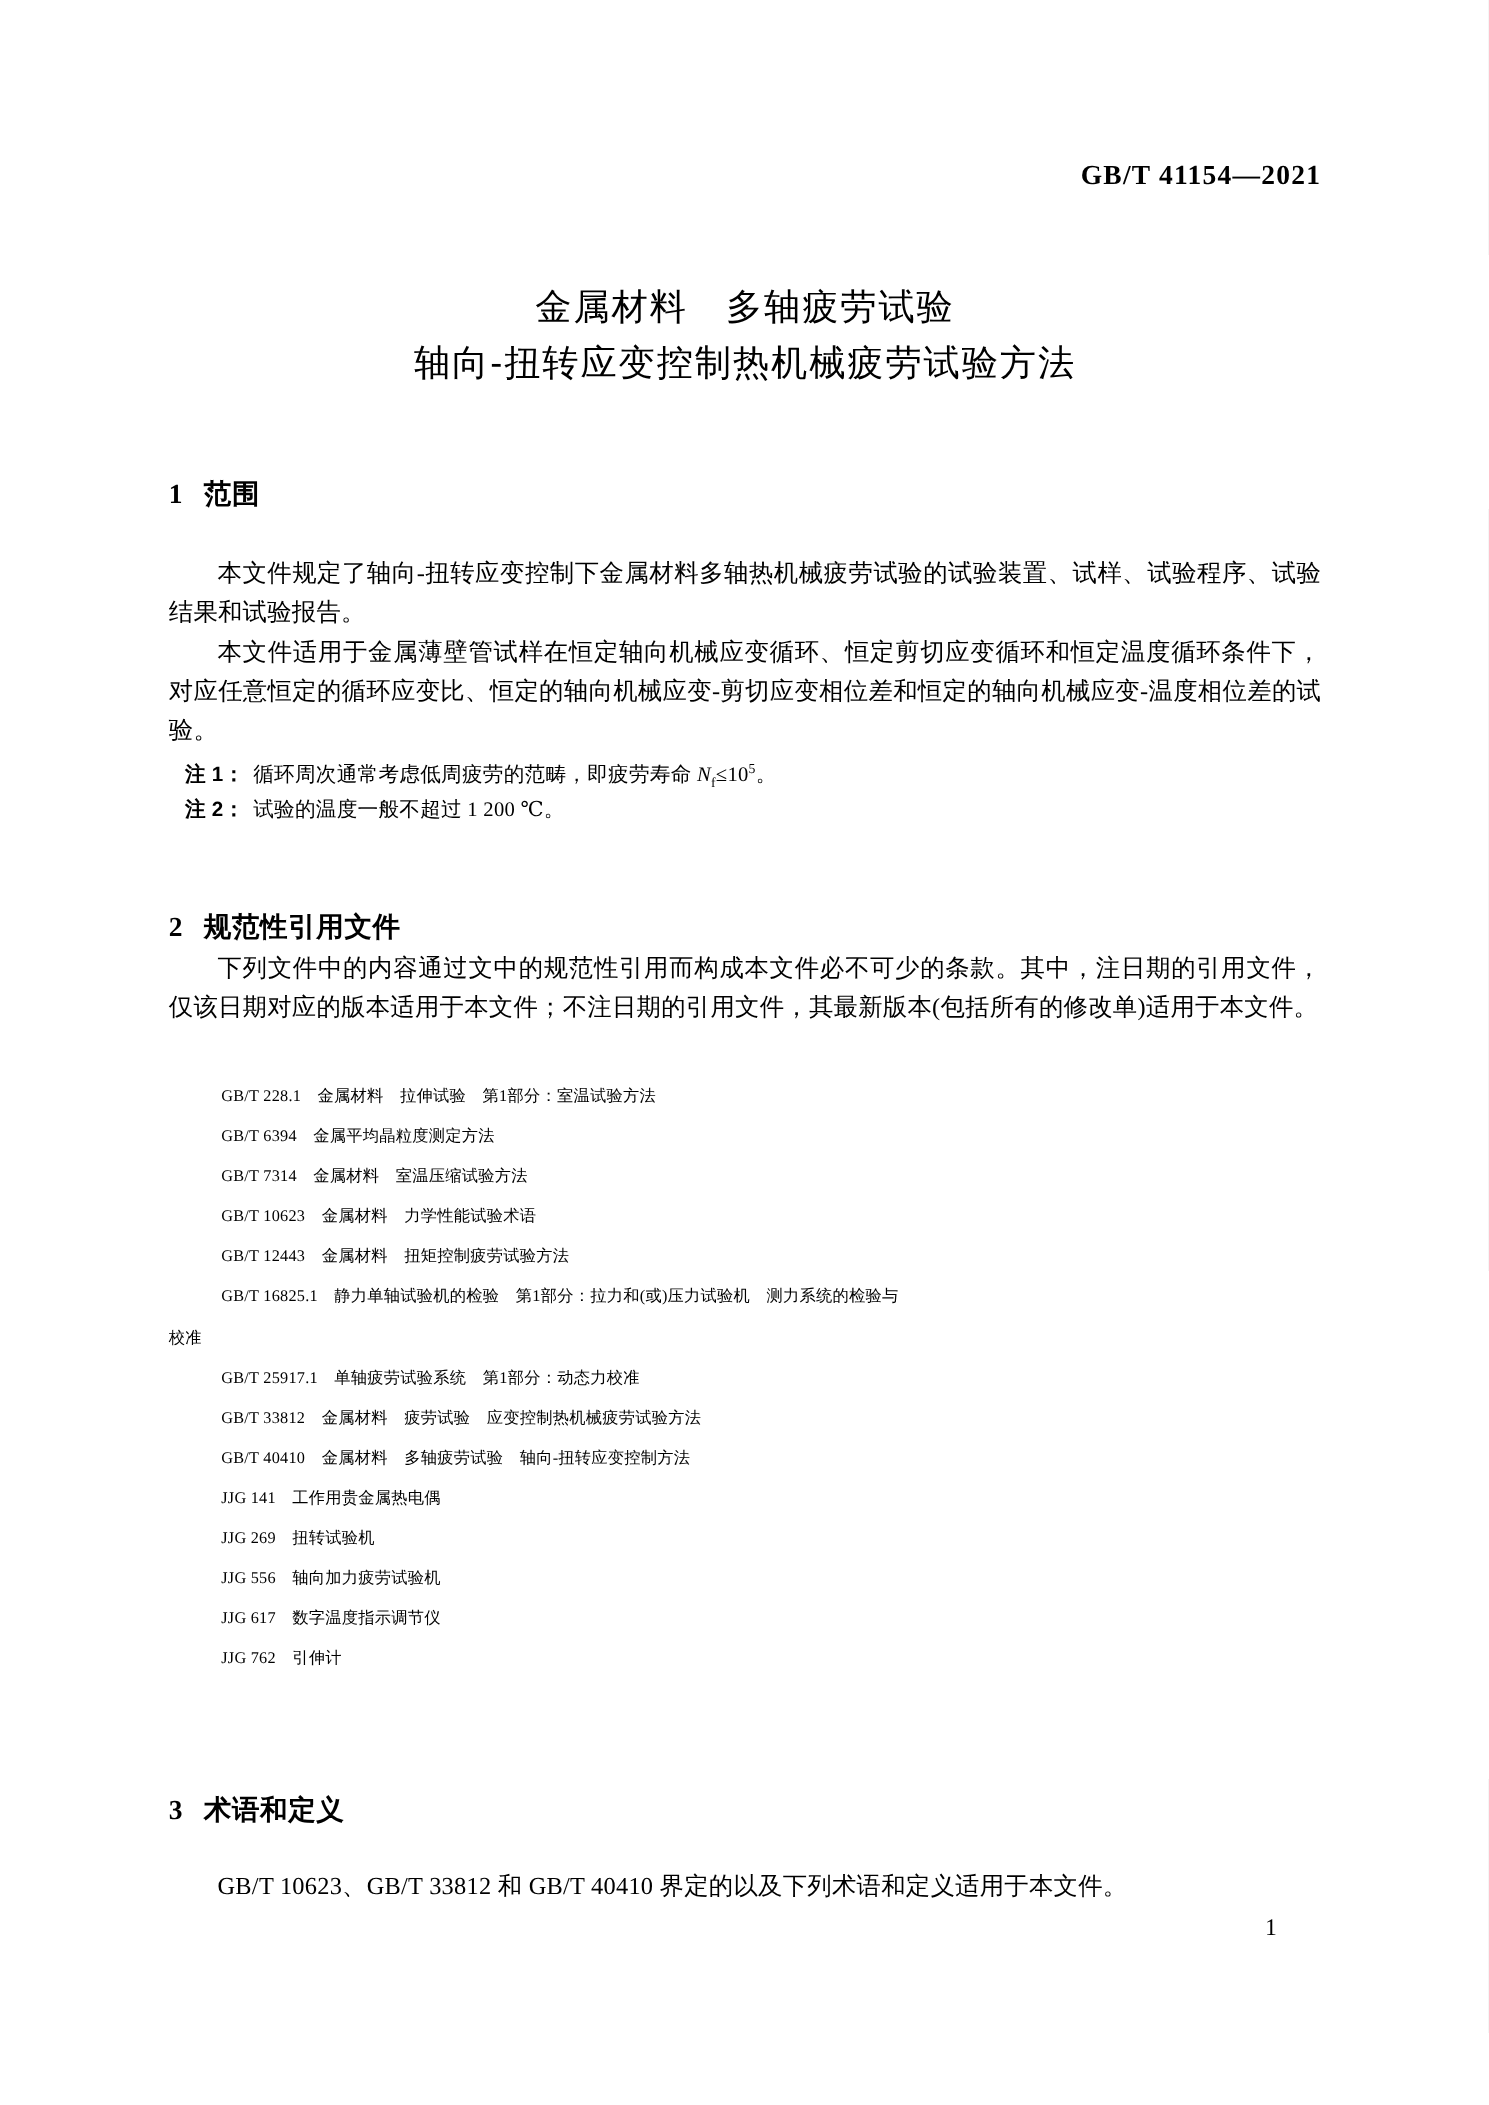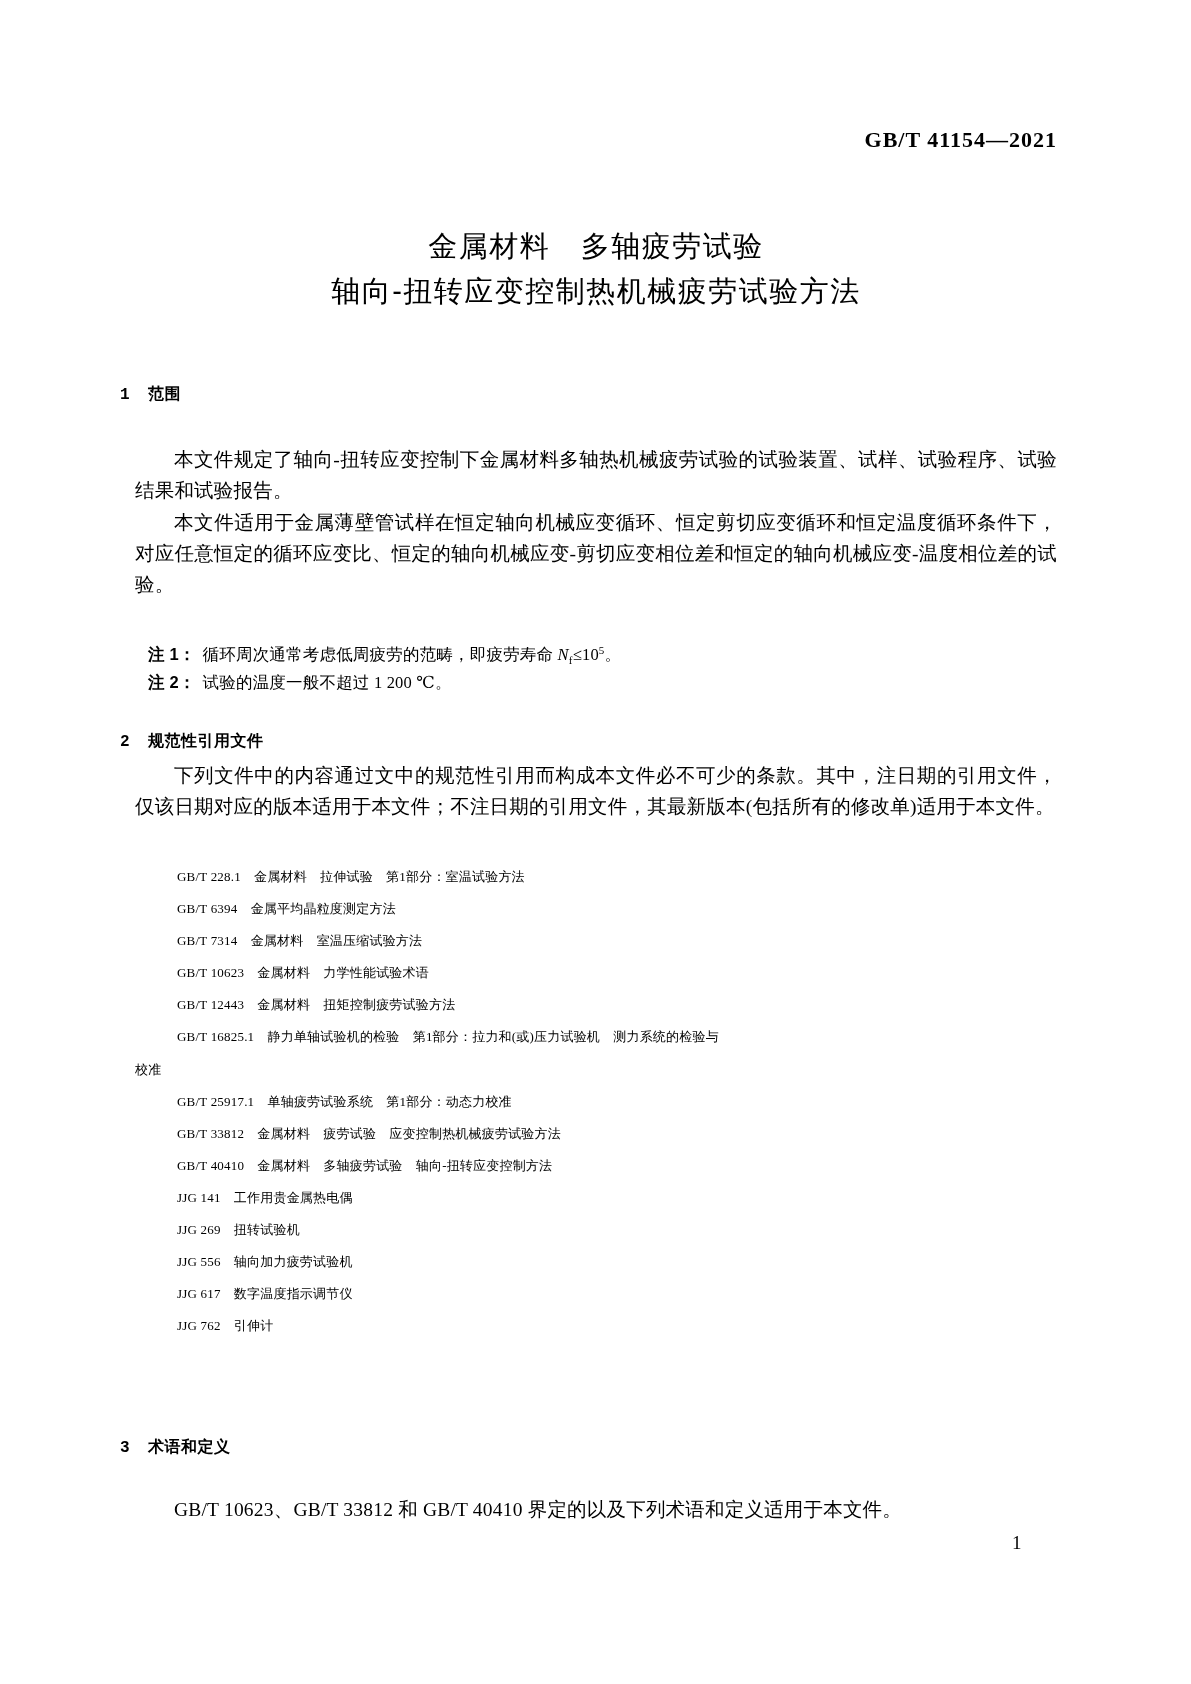--- a/index.html
+++ b/index.html
@@ -20,23 +20,23 @@
     letter-spacing:1px;
   }
   .title-block {
     position:absolute; top:224px; left:135px; width:922px;
     text-align:center;
     font-family:"Liberation Sans","DejaVu Sans",sans-serif;
     font-weight:normal; font-size:29px; line-height:45px;
     letter-spacing:1.5px;
   }
   .sec-heading {
-    position:absolute; left:120px;
-    font-family:Liberation Mono, monospace;
-    font-weight:bold; font-size:16px; line-height:26px;
+    position:absolute; left:135px;
+    font-family:Liberation Serif, serif;
+    font-weight:bold; font-size:22px; line-height:26px;
     letter-spacing:0.5px;
   }
   .sec-num { display:inline-block; min-width:28px; }
   #heading-1 { top:382px; }
   #heading-2 { top:699px;margin-top:30px; }
   #heading-3 { top:1435px; }
   .body-para {
     position:absolute; left:135px; width:922px;
     font-size:19.5px; line-height:31px;
     letter-spacing:0.2px;
@@ -45,21 +45,20 @@
     margin:0;
   }
   #para-scope-1 { top:444px; }
   #para-scope-2 { top:507px; }
   #para-refs-intro { top:760px; }
   #para-terms-intro { top:1494px; }
   .note {
     position:absolute; left:148px; width:909px;
     font-size:16.5px; line-height:24px;
     letter-spacing:0.2px;
-    margin-top:34px;
   }
   #note-1 { top:608px; }
   #note-2 { top:636px; }
   .note-label {
     font-family:"Liberation Sans","DejaVu Sans",sans-serif;
     font-weight:bold; margin-right:7px;
   }
   .formula-var { font-style:italic; font-family:"Liberation Serif",serif; }
   .note sub { font-size:11px; line-height:0; }
   .note sup { font-size:11px; line-height:0; }

